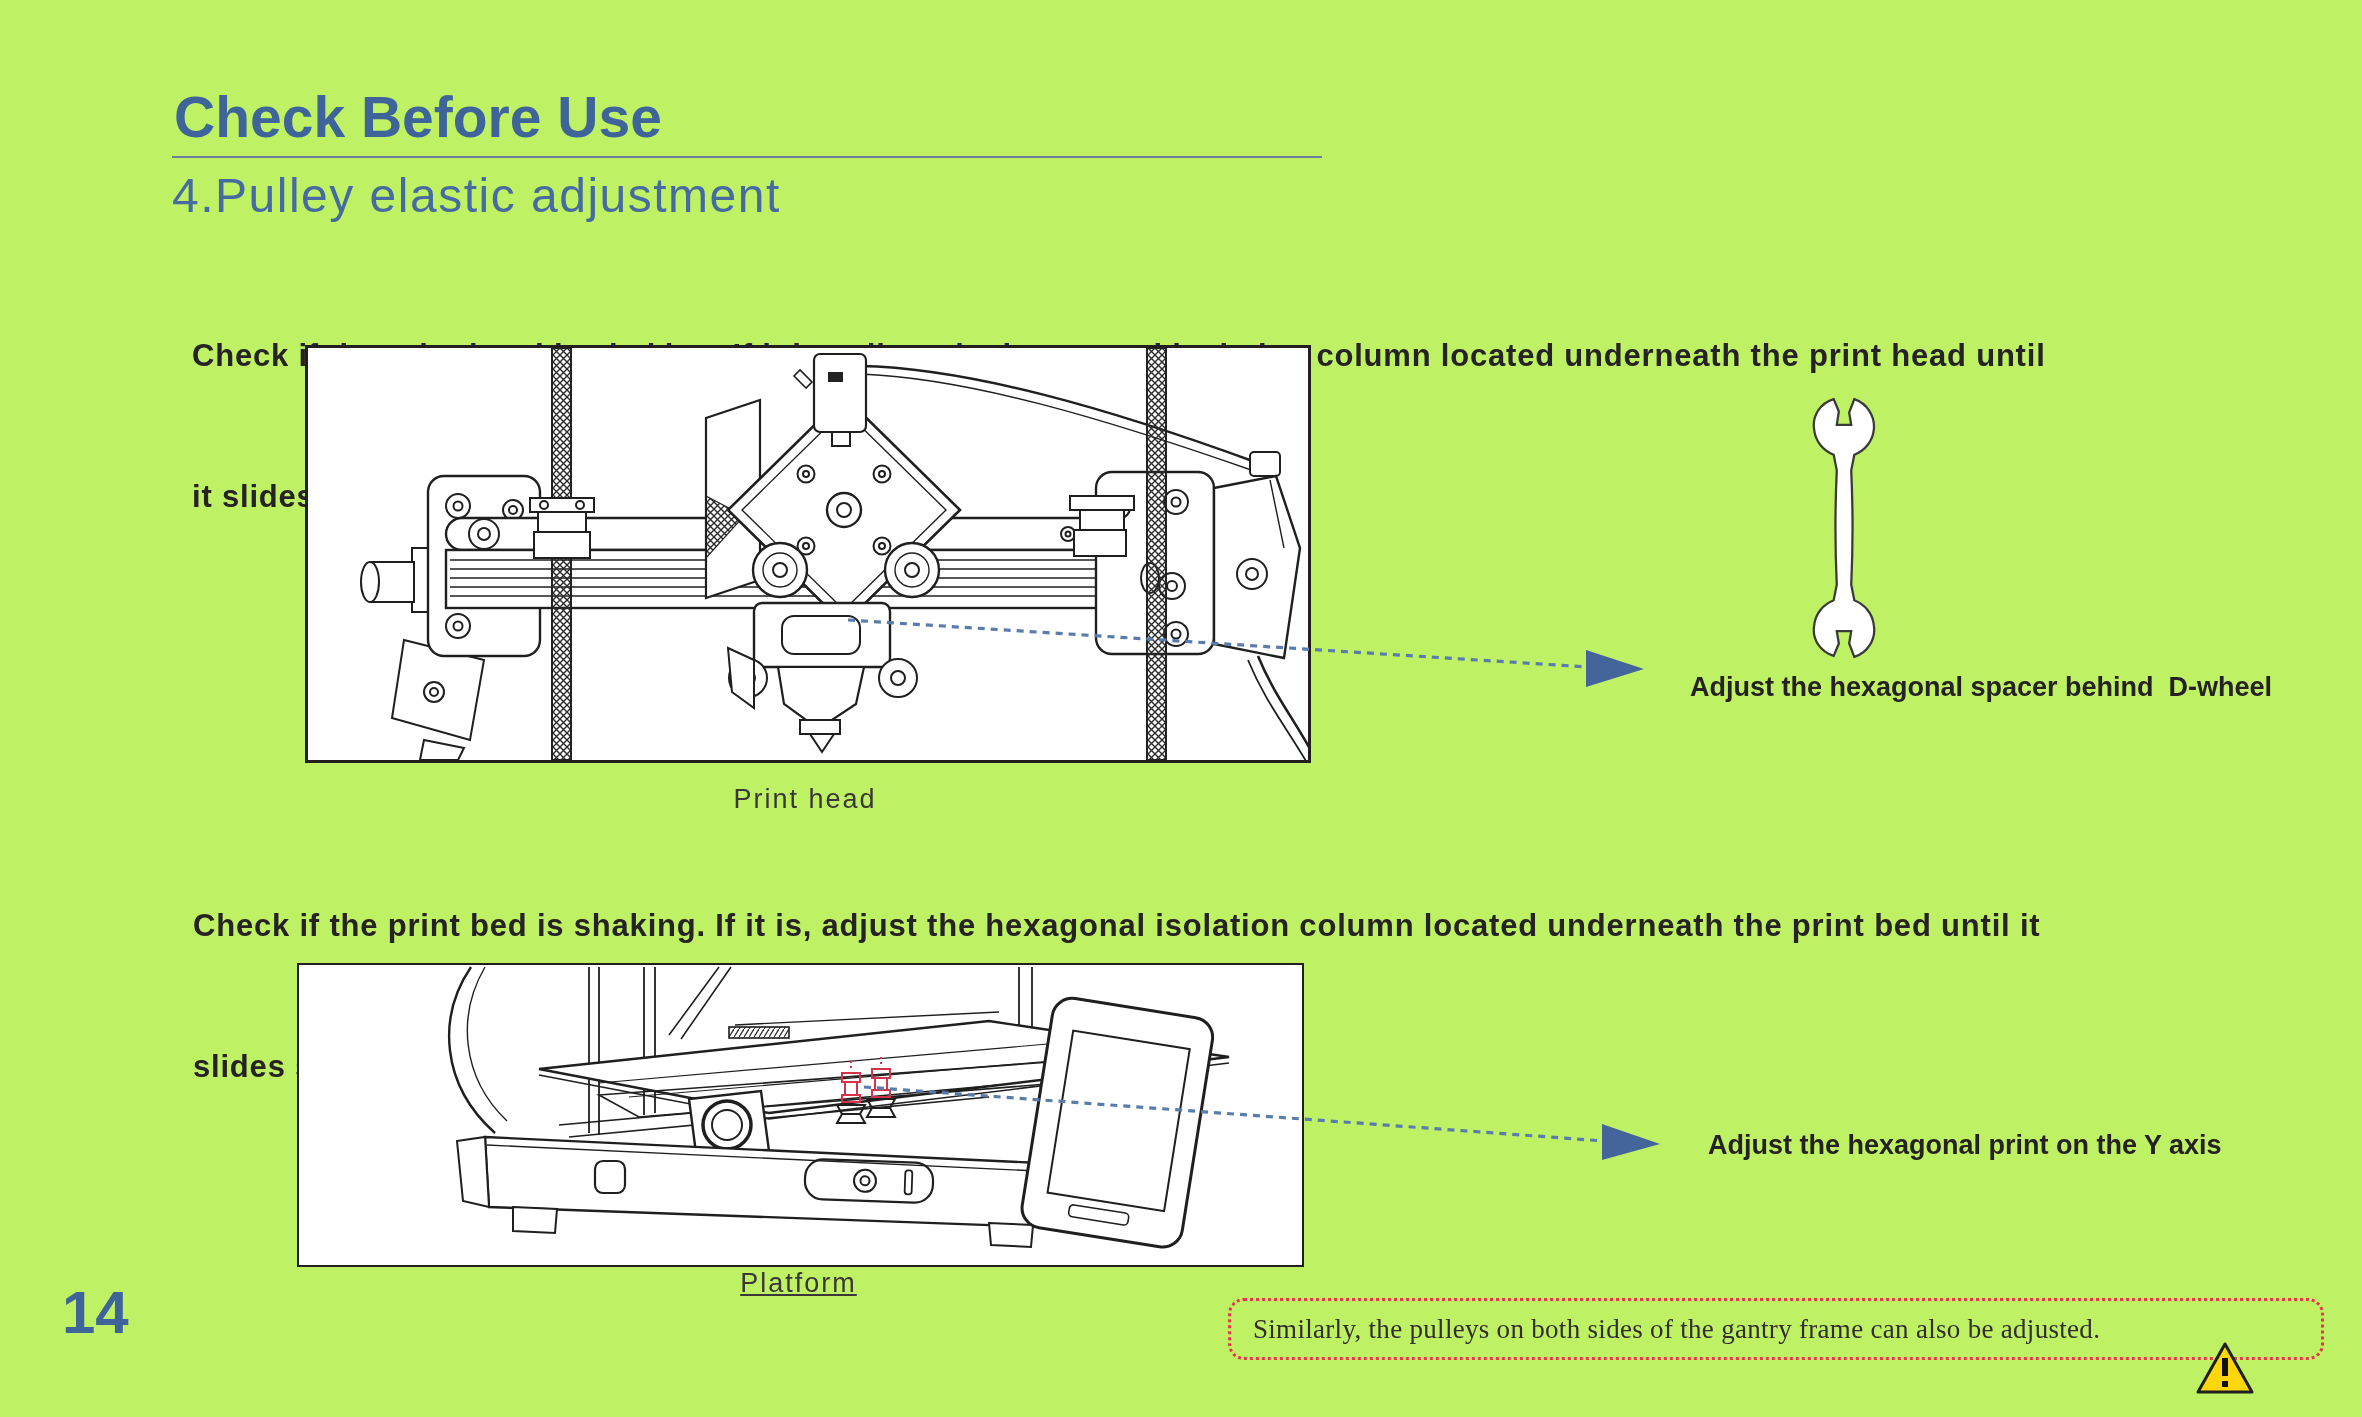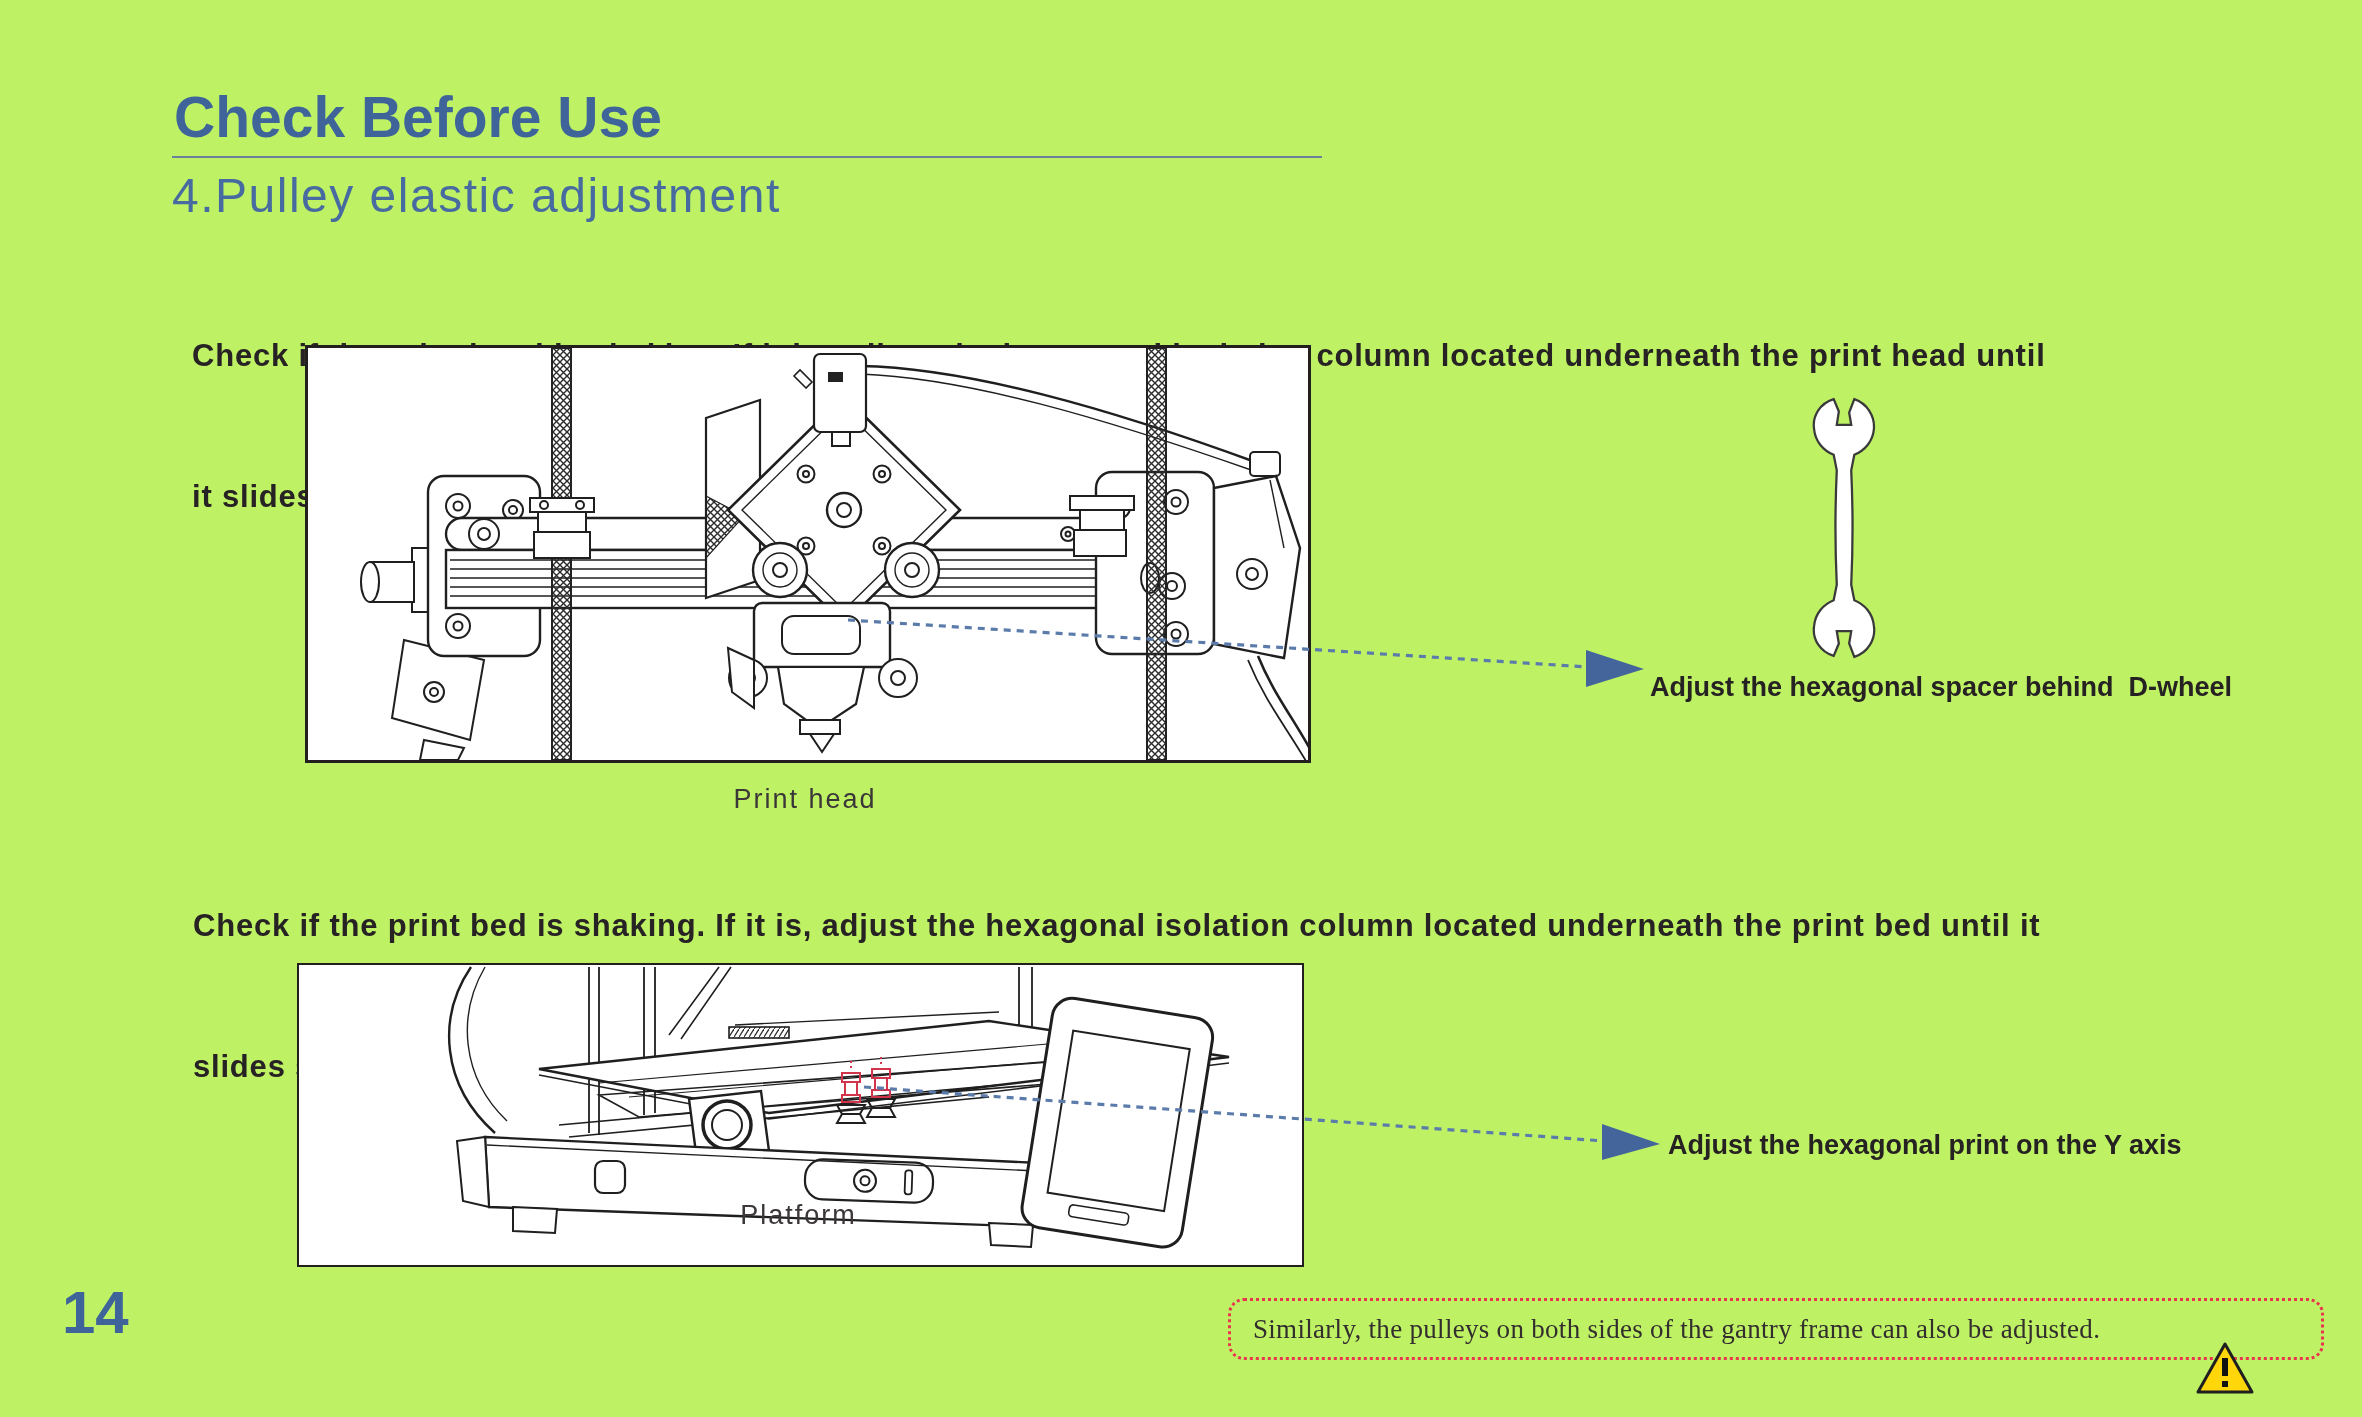--- a/index.html
+++ b/index.html
@@ -34,23 +34,23 @@
   .figure-box{
     background:#ffffff;border:3px solid #231f20;
   }
   .fig1{left:305px;top:345px;width:1000px;height:412px;}
   .fig2{left:297px;top:963px;width:1003px;height:300px;border-width:2.5px;}
   .fig-caption{
     font-size:27px;font-weight:400;color:#3b3637;letter-spacing:2px;
     text-align:center;
   }
   .cap1{left:305px;top:768px;width:1000px;margin-top:16px;}
-  .cap2{left:297px;top:1200px;width:1003px;}
+  .cap2{left:297px;top:1268px;width:1003px;text-decoration:underline;}
   .annotation{
-    font-size:27px;font-weight:600;color:#262122;white-space:pre;
+    font-size:27px;font-weight:600;color:#262122;white-space:pre;margin-left:40px;
   }
   .ann1{left:1650px;top:672px;}
   .ann2{left:1668px;top:1130px;}
   .note-box{
     left:1228px;top:1298px;width:1096px;height:62px;
     border:3px dotted #e8344e;border-radius:16px;
     display:flex;align-items:center;
     box-sizing:border-box;padding-left:22px;font-family:Liberation Serif, serif;
   }
   .note-text{

